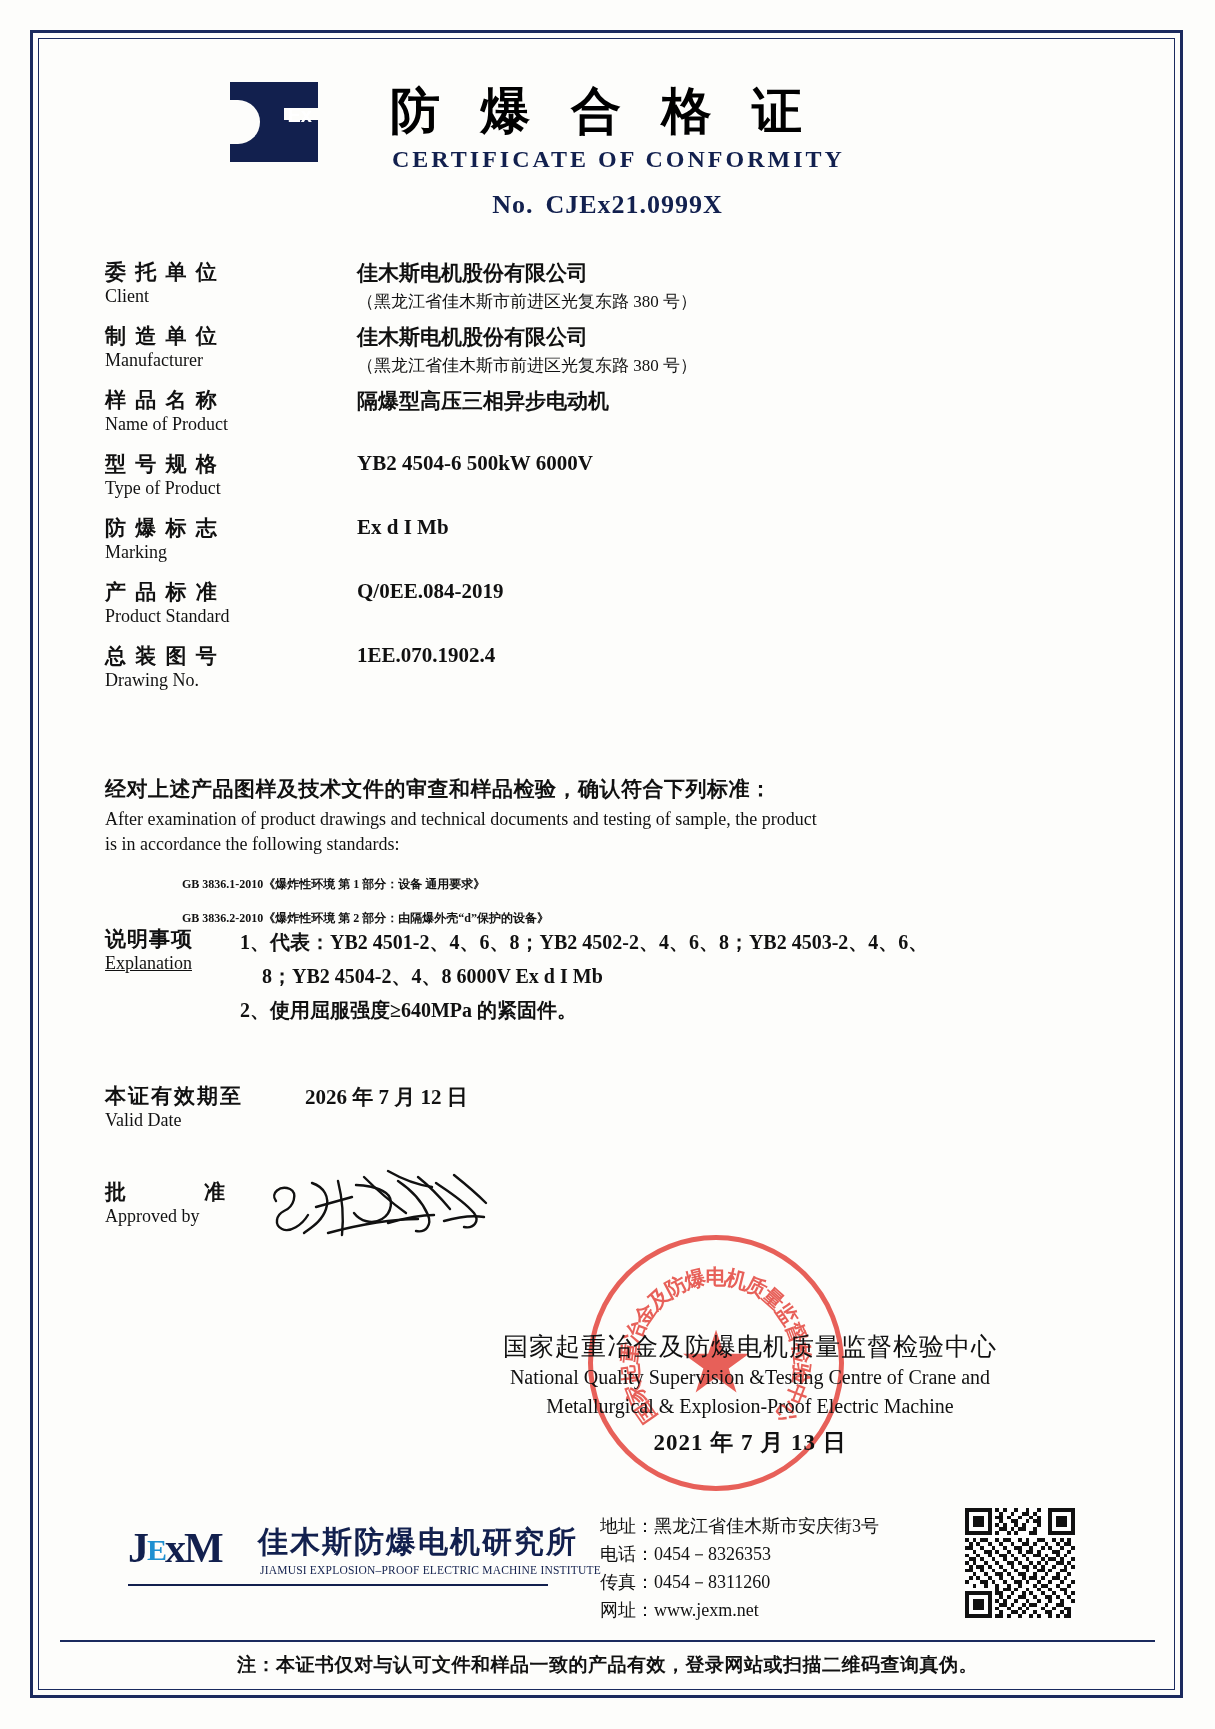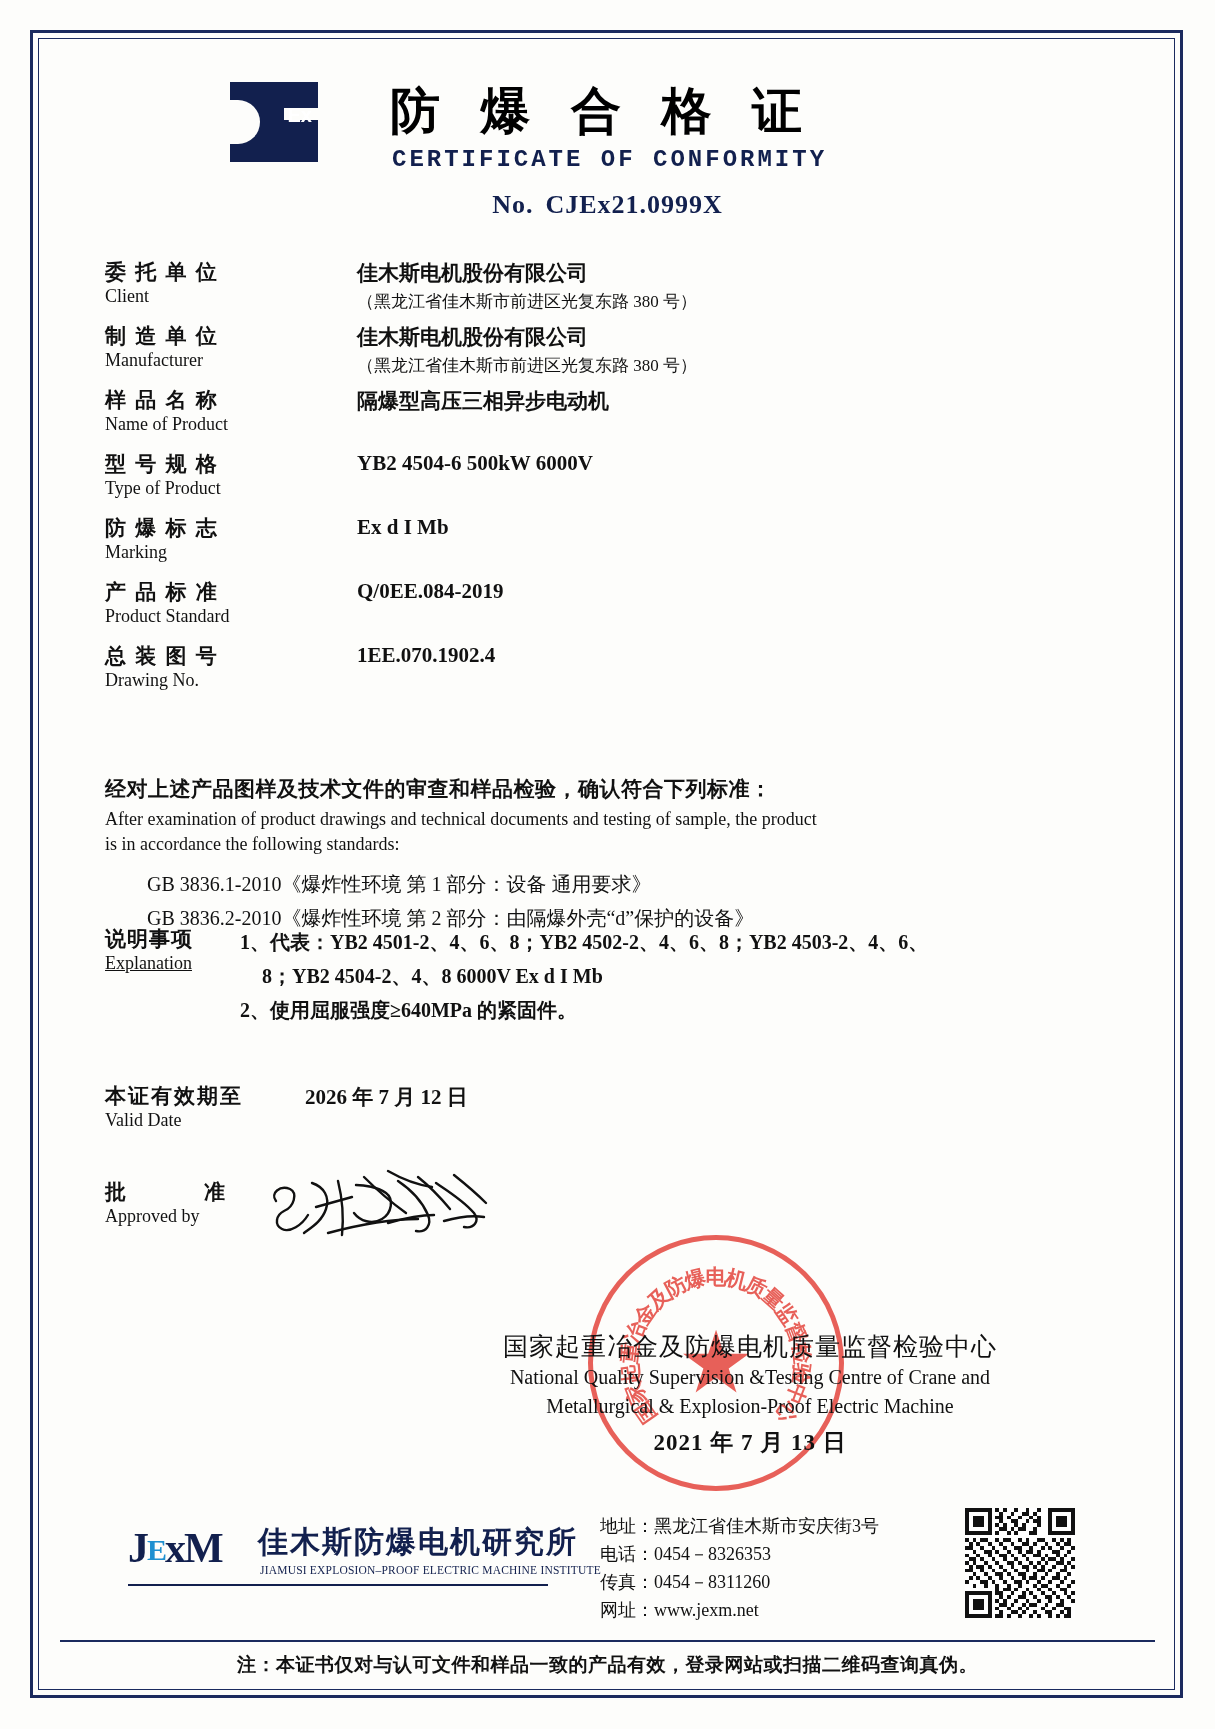--- a/index.html
+++ b/index.html
@@ -82,21 +82,21 @@
     font-family: "Liberation Serif", serif;
     font-size: 50px;
     font-weight: bold;
     letter-spacing: 14px;
     color: #000000;
     white-space: nowrap;
   }
   .title-en {
     position: absolute;
     left: 162px; top: 76px;
-    font-family: Liberation Mono, monospace;
+    font-family: Liberation Serif, serif;
     font-size: 24px;
     font-weight: bold;
     letter-spacing: 3px;
     color: #12204e;
     white-space: nowrap;
   }
   .cert-no {
     position: absolute;
     left: 0px; top: 190px;
     width: 1215px;
@@ -165,24 +165,25 @@
   }
   .exam-en1, .exam-en2 {
     font-size: 18px;
     line-height: 25px;
   }
   .std-list {
     margin-top: 10px;
     margin-left: 42px;
   }
   .std-item {
-    font-size: 20px;
-    font-weight: normal;
+    font-size: 12px;
+    font-weight: bold;
     line-height: 34px;
     white-space: nowrap;
+    margin-left: 35px;
   }
 
   
   .expl {
     position: absolute;
     left: 105px; top: 925px;
     width: 1015px;
   }
   .expl-label-cn {
     position: absolute;

